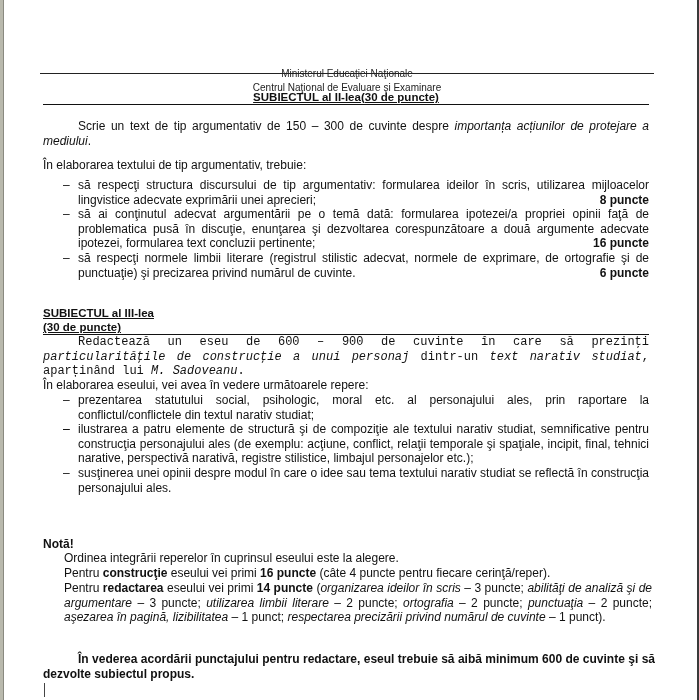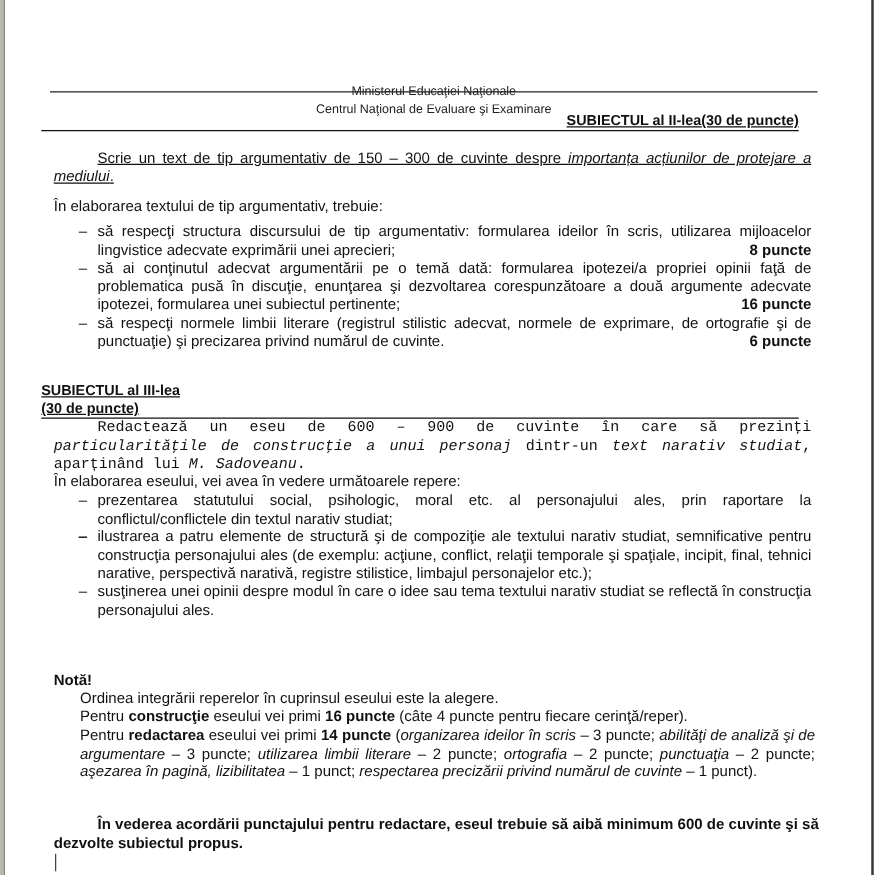--- a/index.html
+++ b/index.html
@@ -22,22 +22,22 @@
     position: absolute; left: 0; top: 0; width: 699px; height: 700px;
   }
   .header {
     position: absolute; top: 42px; left: 40px; width: 614px;
     text-align: center; font-size: 10px; line-height: 14px; color: #222; margin-top: 25px;
   }
   .header-rule {
     position: absolute; top: 73px; left: 40px; width: 614px; height: 1px; background: #222;
   }
   .subject-row {
-    position: absolute; left: 33px; width: 606px;
-    display: flex; justify-content: flex-end;
+    position: absolute; left: 43px; width: 606px;
+    display: flex; justify-content: center;
     font-weight: bold; font-size: 11.5px; line-height: 14px;
     border-bottom: 1.5px solid #111; padding-bottom: 0px;
   }
   .subject-row span { text-decoration: underline; }
   .para {
     position: absolute; left: 43px; width: 606px;
     font-size: 12px; line-height: 14.6px; text-align: justify;
   }
   .indent { text-indent: 35px; }
   .list { position: absolute; left: 43px; width: 606px; font-size: 12px; line-height: 14.6px; }
@@ -63,33 +63,33 @@
     <div>Ministerul Educaţiei Naţionale</div>
     <div>Centrul Naţional de Evaluare şi Examinare</div>
   </div>
   <div class="header-rule"></div>
 
   <div class="subject-row" style="top:90px;">
     <span>SUBIECTUL al II-lea</span>
     <span>(30 de puncte)</span>
   </div>
 
-  <div class="para indent" style="top:119px;text-decoration:underline;"><span>Scrie un text de tip argumentativ de 150 – 300 de cuvinte despre </span><span class="it">importanța acțiunilor de protejare a mediului</span><span>.</span></div>
+  <div class="para indent" style="top:119px;"><span>Scrie un text de tip argumentativ de 150 – 300 de cuvinte despre </span><span class="it">importanța acțiunilor de protejare a mediului</span><span>.</span></div>
 
   <div class="para" style="top:158px;">În elaborarea textului de tip argumentativ, trebuie:</div>
 
   <div class="list" style="top:178px;">
     <div class="li">
       <span class="dash">–</span>
       <span>să respecţi structura discursului de tip argumentativ: formularea ideilor în scris, utilizarea mijloacelor lingvistice adecvate exprimării unei aprecieri;</span>
       <span class="pts">8 puncte</span>
     </div>
     <div class="li">
       <span class="dash">–</span>
-      <span>să ai conţinutul adecvat argumentării pe o temă dată: formularea ipotezei/a propriei opinii faţă de problematica pusă în discuţie, enunţarea şi dezvoltarea corespunzătoare a două argumente adecvate ipotezei, formularea unei subiectul pertinente;</span>
+      <span>să ai conţinutul adecvat argumentării pe o temă dată: formularea ipotezei/a propriei opinii faţă de problematica pusă în discuţie, enunţarea şi dezvoltarea corespunzătoare a două argumente adecvate ipotezei, formularea text concluzii pertinente;</span>
       <span class="pts">16 puncte</span>
     </div>
     <div class="li">
       <span class="dash">–</span>
       <span>să respecţi normele limbii literare (registrul stilistic adecvat, normele de exprimare, de ortografie şi de punctuaţie) şi precizarea privind numărul de cuvinte.</span>
       <span class="pts">6 puncte</span>
     </div>
   </div>
 
   <div class="subject-row" style="top:306px;flex-direction:column;">

